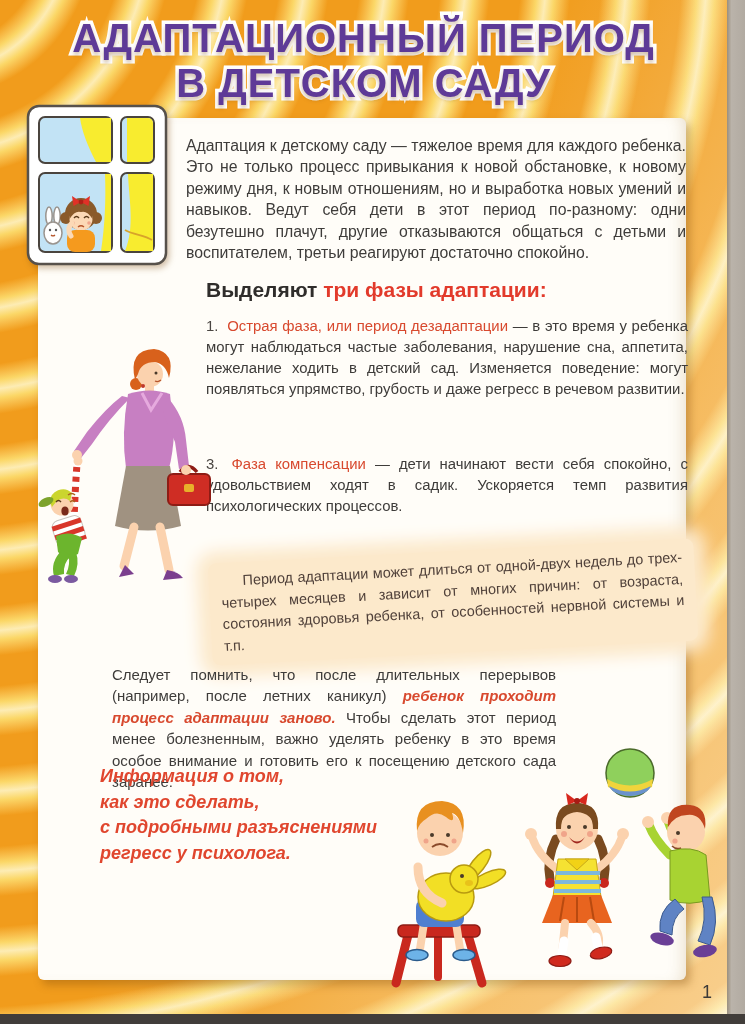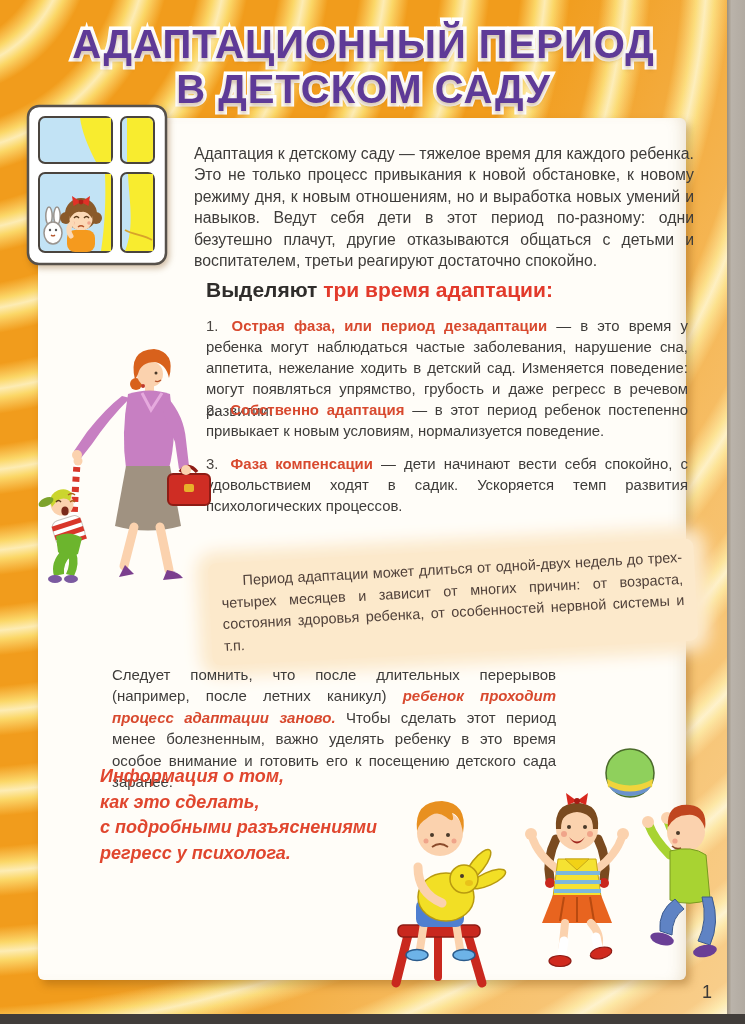--- a/index.html
+++ b/index.html
@@ -11,40 +11,40 @@
       repeating-radial-gradient(circle at -9% -6%,
         #f19c1c 0px, #f19c1c 30px,
         #f8bf4d 40px, #fbd767 46px, #fdecb4 55px, #fbd767 64px, #f8bf4d 70px,
         #f19c1c 80px);
   }
   
   .scan-right{position:absolute;top:0;right:0;width:18px;height:100%;
     background:linear-gradient(90deg,#9a8f7e 0,#bab3aa 25%,#b1aaa1 100%);}
   .scan-bottom{position:absolute;left:0;bottom:0;width:100%;height:10px;background:#413d3a;}
   
-  .title-wrap{position:absolute;left:0;top:22px;width:727px;text-align:center;line-height:1.12;}
+  .title-wrap{position:absolute;left:0;top:16px;width:727px;text-align:center;line-height:1.12;}
   .title-line{
     font-size:40px;font-weight:900;letter-spacing:1px;color:#5e3a97;
     -webkit-text-stroke:7px #ffffff;paint-order:stroke fill;
     text-shadow:0 3px 4px rgba(120,70,0,.35);
   }
   
   .card{position:absolute;left:38px;top:118px;width:648px;height:862px;
     background:#fffdf8;border-radius:6px;
     box-shadow:4px 5px 9px rgba(120,70,10,.35), inset -12px 0 16px -10px rgba(150,110,40,.22);}
   
-  .intro{position:absolute;left:178px;top:127px;width:500px;margin:16px;
+  .intro{position:absolute;left:178px;top:127px;width:500px;margin:8px;
     font-size:15.8px;line-height:1.36;color:#3e3c3a;text-align:justify;}
   .phases-heading{position:absolute;left:206px;top:278px;font-size:21px;font-weight:bold;color:#2f2d2b;}
   .phases-heading .red{color:#e23a2b;}
   .phase{position:absolute;left:206px;width:482px;margin:0;
     font-size:14.9px;line-height:1.42;color:#3e3c3a;text-align:justify;}
   .phase-1{top:316px;} .phase-2{top:400px;} .phase-3{top:454px;}
   .phase .num{color:#4a4642;margin-right:4px;}
-  .phase .pname{color:#d8492e;font-weight:bold;}
+  .phase .pname{color:#d8492e;font-weight:normal;}
   .note-box{position:absolute;left:210px;top:551px;width:462px;padding:8px 12px;
     background:#fce9cb;border-radius:8px;box-shadow:0 0 16px 12px #fce9cb;
     transform:rotate(-3deg);font-size:14.4px;line-height:1.5;color:#50413a;text-align:justify;}
   .note-box .inner{display:block;text-indent:22px;}
   .reminder{position:absolute;left:100px;top:652px;width:444px;margin:12px;
     font-size:15px;line-height:1.43;color:#3e3c3a;text-align:justify;}
   .reminder .hl{color:#d8492e;font-style:italic;font-weight:bold;}
   .info-note{position:absolute;left:100px;top:764px;
     font-size:18px;font-weight:bold;font-style:italic;color:#e0462e;line-height:1.42;}
   .page-number{position:absolute;left:702px;top:982px;font-size:18px;color:#3c3a38;}
@@ -105,32 +105,27 @@
       <path d="M52,123 q3,-2.5 6,0" stroke="#b5542a" stroke-width="1.4" fill="none"></path>
       <rect x="41" y="126" width="28" height="22" rx="8" fill="#f59a1e"></rect>
       <path d="M45,132 Q40,124 46,119" stroke="#fcd9b6" stroke-width="5" fill="none" stroke-linecap="round"></path>
     </g>
   </svg>
 
   <p class="intro">Адаптация к детскому саду — тяжелое время для каждого ребенка. Это не только процесс привыкания к новой обстановке, к новому режиму дня, к новым отношениям, но и выработка новых умений и навыков. Ведут себя дети в этот период по-разному: одни безутешно плачут, другие отказываются общаться с детьми и воспитателем, третьи реагируют достаточно спокойно.</p>
 
   <div class="phases-heading">
     <span>Выделяют</span>
-    <span class="red">три время адаптации:</span>
+    <span class="red">три фазы адаптации:</span>
   </div>
 
   <p class="phase phase-1">
     <span class="num">1.</span>
     <span class="pname">Острая фаза, или период дезадаптации</span>
     <span> — в это время у ребенка могут наблюдаться частые заболевания, нарушение сна, аппетита, нежелание ходить в детский сад. Изменяется поведение: могут появляться упрямство, грубость и даже регресс в речевом развитии.</span>
-  </p>
-  <p class="phase phase-2">
-    <span class="num">2.</span>
-    <span class="pname">Собственно адаптация</span>
-    <span> — в этот период ребенок постепенно привыкает к новым условиям, нормализуется поведение.</span>
   </p>
   <p class="phase phase-3">
     <span class="num">3.</span>
     <span class="pname">Фаза компенсации</span>
     <span> — дети начинают вести себя спокойно, с удовольствием ходят в садик. Ускоряется темп развития психологических процессов.</span>
   </p>
 
   <svg class="illo illo-mother" viewBox="0 0 210 270">
     <g>
       <path d="M52,186 Q53,155 55,128" stroke="#ffffff" stroke-width="7" fill="none" stroke-linecap="round"></path>

